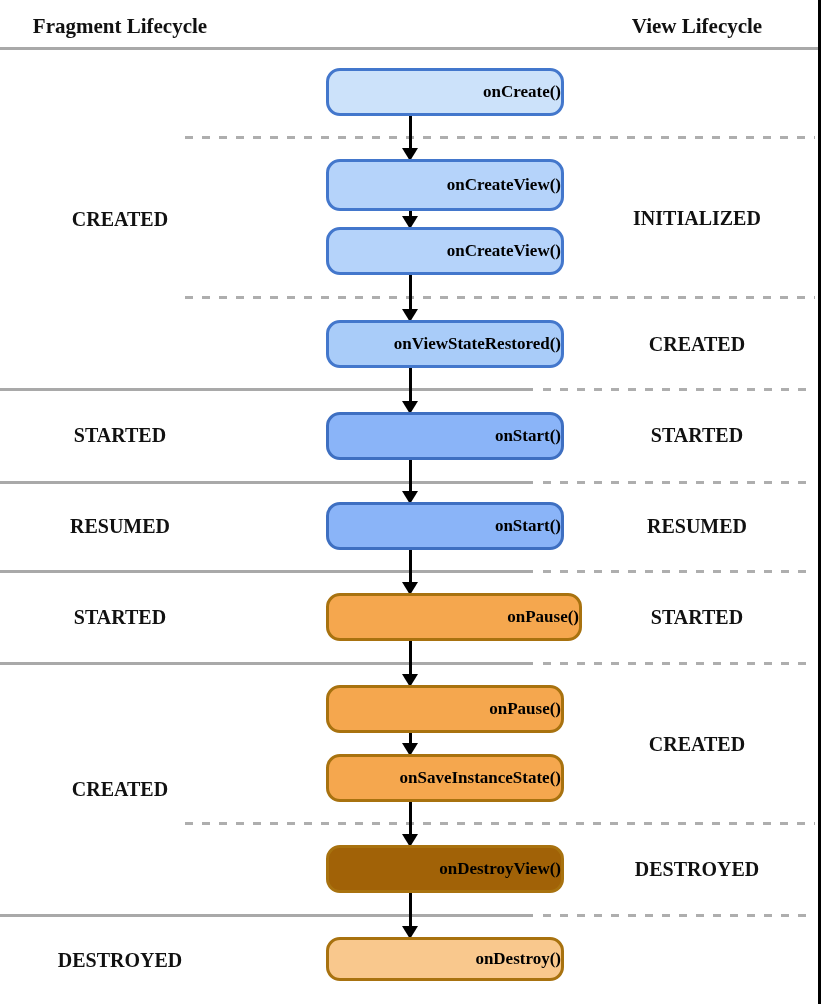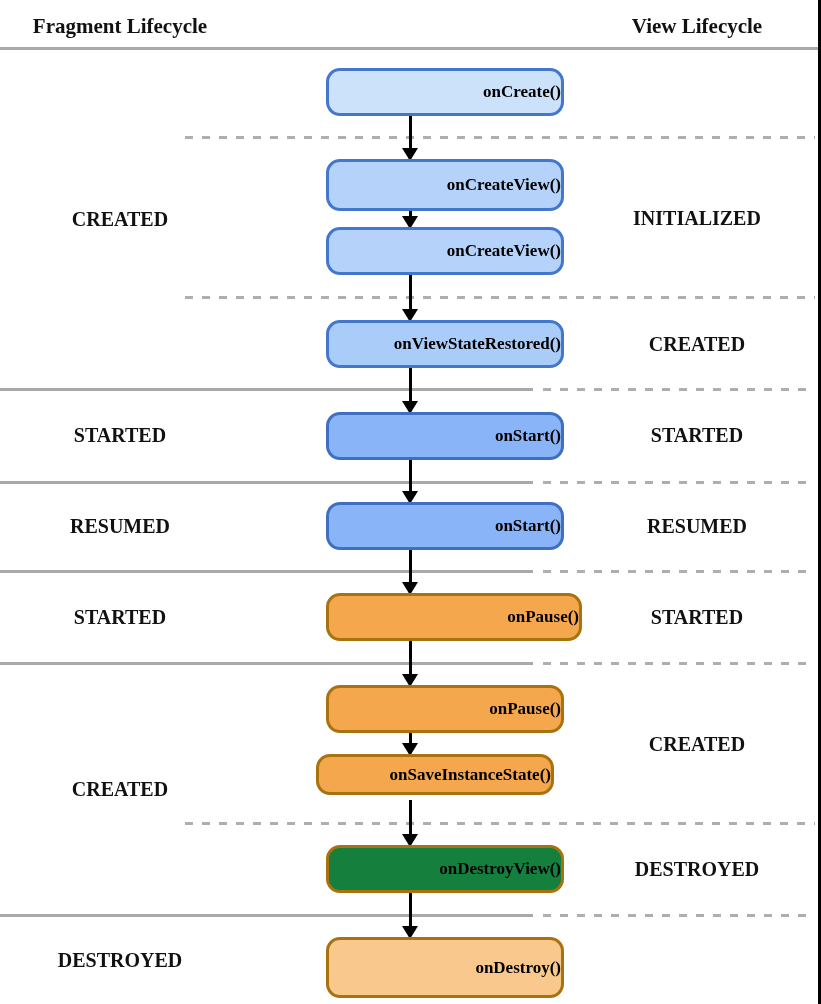--- a/index.html
+++ b/index.html
@@ -137,27 +137,27 @@
       </div>
       <div class="cb-box" style="left: 290px; top: 502px; width: 238px; height: 48px; background: rgb(138, 180, 248); border-color: rgb(62, 111, 193);">
         <span>onStart()</span>
       </div>
       <div class="cb-box" style="left: 290px; top: 593px; width: 256px; height: 48px; background: rgb(245, 167, 78); border-color: rgb(168, 114, 15);">
         <span>onPause()</span>
       </div>
       <div class="cb-box" style="left: 290px; top: 685px; width: 238px; height: 48px; background: rgb(245, 167, 78); border-color: rgb(168, 114, 15);">
         <span>onPause()</span>
       </div>
-      <div class="cb-box" style="left: 280px; top: 754px; width: 238px; height: 41px; background: rgb(245, 167, 78); border-color: rgb(168, 114, 15);">
+      <div class="cb-box" style="left: 290px; top: 754px; width: 238px; height: 48px; background: rgb(245, 167, 78); border-color: rgb(168, 114, 15);">
         <span>onSaveInstanceState()</span>
       </div>
-      <div class="cb-box" style="left: 290px; top: 845px; width: 238px; height: 48px; background: #15803d; border-color: rgb(168, 114, 15);">
+      <div class="cb-box" style="left: 290px; top: 845px; width: 238px; height: 48px; background: #a16207; border-color: rgb(168, 114, 15);">
         <span>onDestroyView()</span>
       </div>
-      <div class="cb-box" style="left: 290px; top: 937px; width: 238px; height: 61px; background: rgb(249, 200, 141); border-color: rgb(168, 114, 15);">
+      <div class="cb-box" style="left: 290px; top: 937px; width: 238px; height: 44px; background: rgb(249, 200, 141); border-color: rgb(168, 114, 15);">
         <span>onDestroy()</span>
       </div>
     </div>
   <div id="layer-states">
       <div class="state-label" style="left: -20px; width: 280px; top: 206px;">CREATED</div>
       <div class="state-label" style="left: -20px; width: 280px; top: 422px;">STARTED</div>
       <div class="state-label" style="left: -20px; width: 280px; top: 513px;">RESUMED</div>
       <div class="state-label" style="left: -20px; width: 280px; top: 604px;">STARTED</div>
       <div class="state-label" style="left: -20px; width: 280px; top: 776px;">CREATED</div>
       <div class="state-label" style="left: -20px; width: 280px; top: 947px;">DESTROYED</div>

